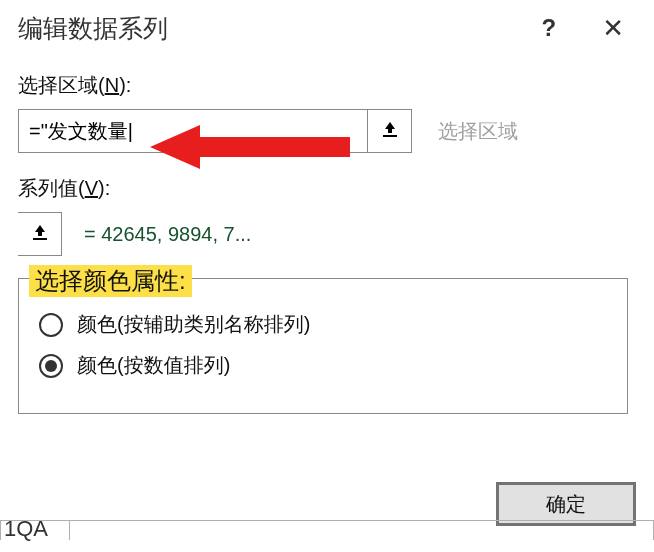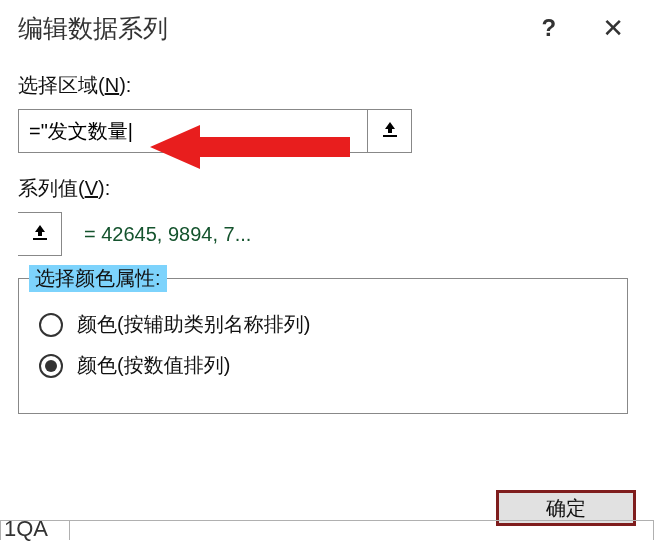--- a/index.html
+++ b/index.html
@@ -97,23 +97,23 @@
       border: 1px solid #888;
       margin-top: 10px;
       padding: 18px 20px 20px 20px;
       position: relative;
       width: 610px;
     }
     .groupbox-legend {
       position: absolute;
       top: -14px;
       left: 10px;
-      background: #7dd3fc;
+      background: #fde047;
       padding: 0 6px;
-      font-size: 20px;
+      font-size: 24px;
       color: #111;
     }
     .radio-row {
       display: flex;
       align-items: center;
       margin: 14px 0;
       cursor: pointer;
     }
     .radio-outer {
       width: 24px;
@@ -136,22 +136,22 @@
       font-size: 20px;
       color: #111;
     }
     .button-bar {
       position: absolute;
       bottom: 26px;
       right: 18px;
     }
     .ok-button {
       width: 140px;
-      height: 36px;
-      border: 3px solid #7f1d1d;
+      height: 44px;
+      border: 3px solid #737373;
       background: #e1e1e1;
       font-size: 20px;
       font-family: inherit;
       cursor: pointer;
       color: #111;
     }
     .footer-bar {
       position: absolute;
       bottom: 12px;
       left: 0;
@@ -196,20 +196,21 @@
   <div class="input-row">
     <input type="text" class="text-input" value="=&quot;发文数量|" style="">
     <div class="range-picker-btn">
       <span>
         <svg viewBox="0 0 20 20">
             <path d="M10 3 L15 10 L12 10 L12 14 L8 14 L8 10 L5 10 Z" fill="#000"></path>
             <rect x="3" y="16" width="14" height="2" fill="#000"></rect>
           </svg>
       </span>
     </div>
+    <span class="hint-text">选择区域</span>
   </div>
 
   <div class="field-label">
     <span>系列值(</span><u>V</u><span>):</span>
   </div>
   <div class="input-row">
     <div class="range-picker-btn">
       <span>
         <svg viewBox="0 0 20 20">
             <path d="M10 3 L15 10 L12 10 L12 14 L8 14 L8 10 L5 10 Z" fill="#000"></path>

